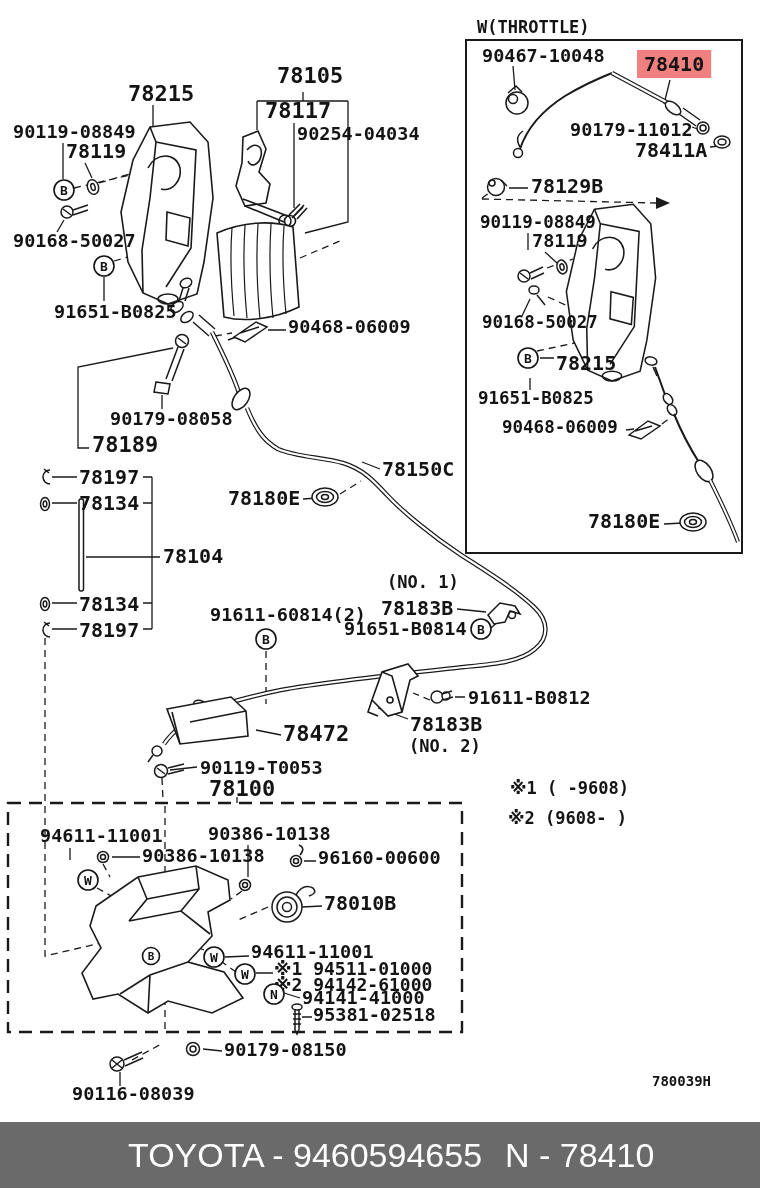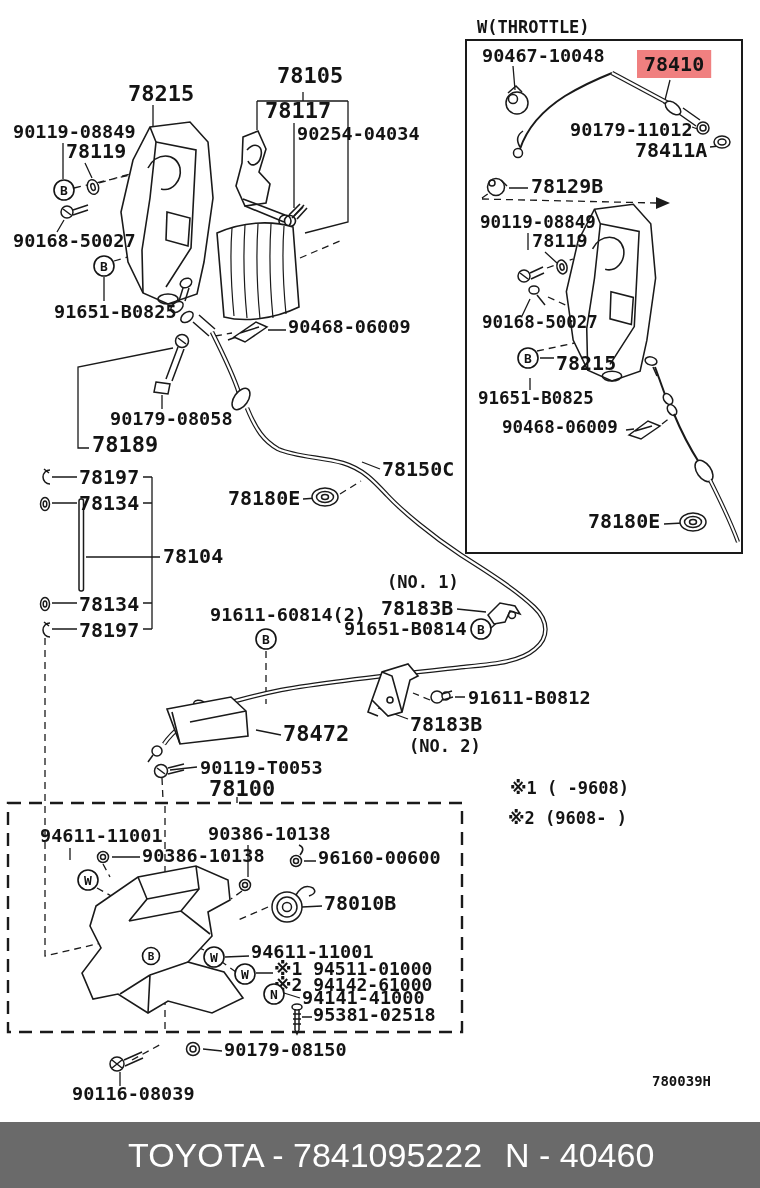--- a/index.html
+++ b/index.html
@@ -314,16 +314,16 @@
         <circle cx="214" cy="957" r="10" fill="#ffffff" stroke="#141414" stroke-width="1.6"></circle>
         <text x="214" y="957" class="callout-txt" font-size="13" text-anchor="middle" dominant-baseline="central">W</text>
         <circle cx="245" cy="974" r="10" fill="#ffffff" stroke="#141414" stroke-width="1.6"></circle>
         <text x="245" y="974" class="callout-txt" font-size="13" text-anchor="middle" dominant-baseline="central">W</text>
         <circle cx="274" cy="994" r="10" fill="#ffffff" stroke="#141414" stroke-width="1.6"></circle>
         <text x="274" y="994" class="callout-txt" font-size="13" text-anchor="middle" dominant-baseline="central">N</text>
       </g>
   </svg>
 
   <div id="footer-bar">
-    <span id="footer-left">TOYOTA - 7841095222</span>
-    <span id="footer-right">N - 40460</span>
+    <span id="footer-left">TOYOTA - 9460594655</span>
+    <span id="footer-right">N - 78410</span>
   </div>
 </div>
 
 </body></html>

